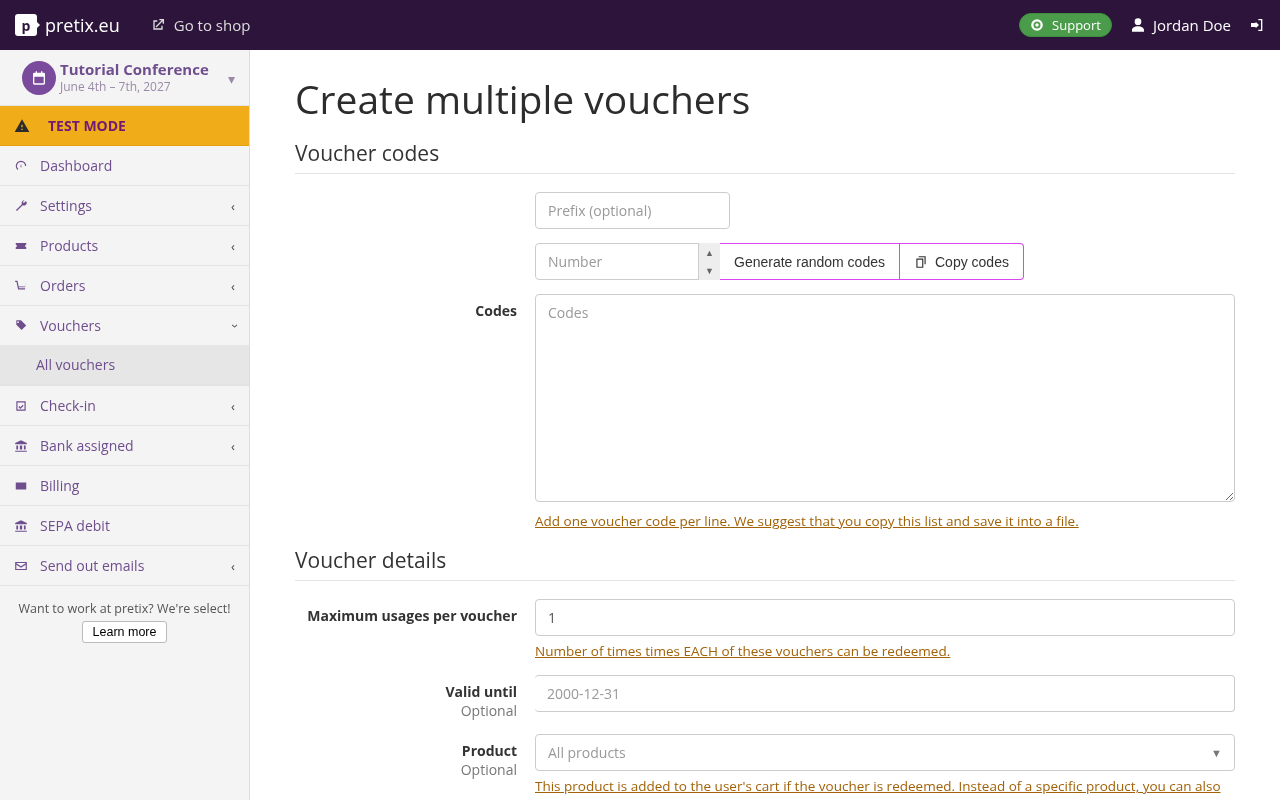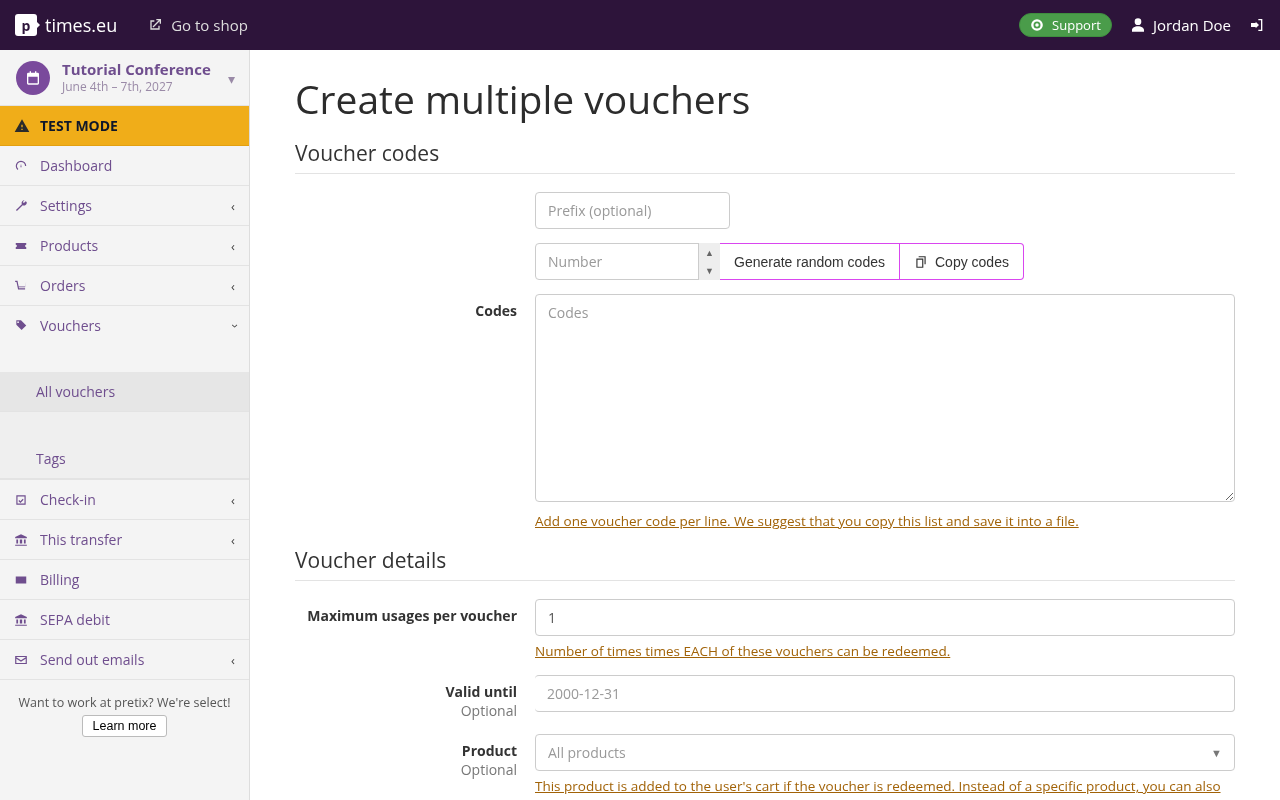--- a/index.html
+++ b/index.html
@@ -58,58 +58,58 @@
   }
   .content {
     flex: 1 1 auto;
     overflow-y: auto;
     background: #fff;
     padding: 10px 45px 40px 45px;
   }
 
   
   .event-head {
-    display:flex; align-items:center; gap:12px;
-    padding: 10px 16px;
+    display:flex; align-items:center; gap:4px;
+    padding: 10px 22px;
     border-bottom: 1px solid #e3e3e3;
     position: relative;
   }
   .event-head .cal-icon {
     width:34px; height:34px; border-radius:50%;
     background:#7a4a9c; color:#fff;
     display:flex; align-items:center; justify-content:center;
     font-size:16px;
   }
   .event-head .ev-title { color:#6f4e8e; font-weight:700; font-size:15px; line-height:1.2;}
   .event-head .ev-date { color:#9a8aa7; font-size:12px; }
   .event-head .caret {
     position:absolute; right:14px; top:50%; transform:translateY(-50%);
     color:#9a8aa7;
   }
 
   .testmode {
-    background:#f0ad19; color:#0f172a;
+    background:#f0ad19; color:#701a75;
     padding: 10px 14px; font-weight:700; font-size:14px;
-    display:flex; align-items:center; gap:10px;
+    display:flex; align-items:center; gap:18px;
     border-bottom: 1px solid #e3a010;
   }
 
   .menu { list-style:none; }
   .menu li { border-bottom: 1px solid #e3e3e3; }
   .menu a.item {
     display:flex; align-items:center; gap:12px;
     padding: 10px 14px; color:#6f4e8e; font-size:14px;
     position:relative;
   }
   .menu a.item .chev {
     position:absolute; right:14px; top:50%; transform:translateY(-50%);
     color:#444; font-size:13px;
   }
   .menu .sub { list-style:none; background:#efefef; }
-  .menu .sub li { border-bottom: 1px solid #e3e3e3; margin-top: 27px; }
+  .menu .sub li { border-bottom: 1px solid #e3e3e3; }
   .menu .sub a {
     display:block; padding: 10px 14px 10px 36px; color:#6f4e8e;
   }
   .menu .sub a.active { background:#e6e6e6; }
 
   .hiring { text-align:center; padding: 14px 10px; font-size:12.5px; color:#555;}
   .hiring button {
     margin-top:4px; background:#fff; border:1px solid #bbb; border-radius:3px;
     padding:3px 10px; font-size:12.5px; cursor:pointer;
   }
@@ -167,21 +167,21 @@
   
   .svgicon { width:14px; height:14px; fill:currentColor; display:inline-block; vertical-align:-2px;}
   .svgicon.lg { width:16px; height:16px; }
 </style>
 </head>
 <body>
 
 <div class="navbar">
   <a class="brand" href="#">
     <span class="logo">p</span>
-    <span>times.eu</span>
+    <span>pretix.eu</span>
   </a>
   <a class="nav-left" href="#">
     <svg class="svgicon lg" viewBox="0 0 24 24">
         <path d="M14 3h7v7h-2V6.4l-9.3 9.3-1.4-1.4L17.6 5H14V3zM5 5h6v2H7v10h10v-4h2v6H5V5z"></path>
       </svg>
     <span>Go to shop</span>
   </a>
   <div class="nav-right">
     <a class="support-badge" href="#">
       <svg class="svgicon" viewBox="0 0 24 24">
@@ -267,40 +267,37 @@
         <svg class="svgicon" viewBox="0 0 24 24">
               <path d="M21 11l-9-9H4v8l9 9 8-8zM7 7a1.5 1.5 0 110-3 1.5 1.5 0 010 3z"></path>
             </svg>
         <span>Vouchers</span>
         <span class="chev" style="transform:translateY(-50%) rotate(-90deg);">‹</span>
       </a>
         <ul class="sub">
           <li>
               <a href="#" class="active"><span>All vouchers</span></a>
             </li>
-          <li>
-              <a href="#"><span>Tags</span></a>
-            </li>
         </ul>
       </li>
       <li>
           <a class="item" href="#">
         <svg class="svgicon" viewBox="0 0 24 24">
               <path d="M4 4h16v16H4V4zm2 2v12h12V6H6zm3 6l2 2 4-4 1.4 1.4L11 17l-3.4-3.4L9 12z"></path>
             </svg>
         <span>Check-in</span>
         <span class="chev">‹</span>
       </a>
         </li>
       <li>
           <a class="item" href="#">
         <svg class="svgicon" viewBox="0 0 24 24">
               <path d="M12 2L2 7v2h20V7L12 2zM4 11h3v7H4v-7zm6 0h4v7h-4v-7zm7 0h3v7h-3v-7zM2 20h20v2H2v-2z"></path>
             </svg>
-        <span>This transfer</span>
+        <span>Bank assigned</span>
         <span class="chev">‹</span>
       </a>
         </li>
       <li>
           <a class="item" href="#">
         <svg class="svgicon" viewBox="0 0 24 24">
               <path d="M3 6h18v12H3V6zm3 3a2 2 0 01-2-2h2v2zm12-2a2 2 0 01-2 2V7h2zm-2 8a2 2 0 012 2h-2v-2zM6 17a2 2 0 01-2-2h2v2zm6-8a3 3 0 110 6 3 3 0 010-6z"></path>
             </svg>
         <span>Billing</span>
       </a>

